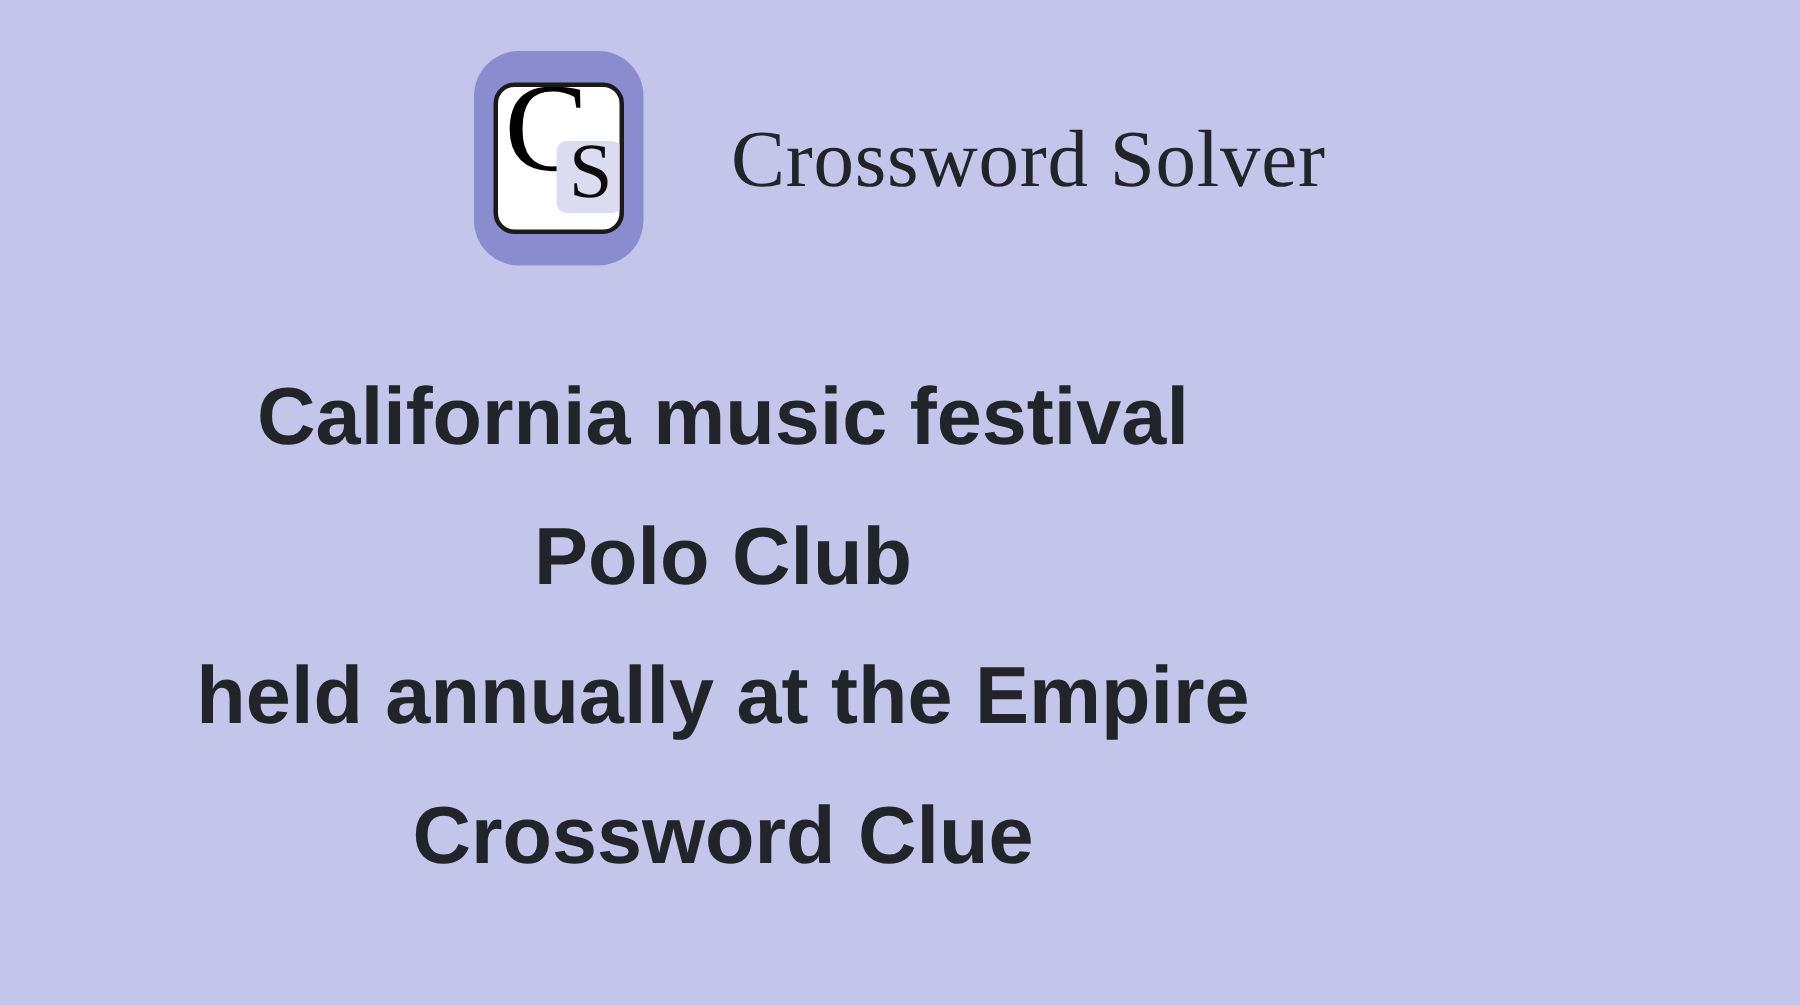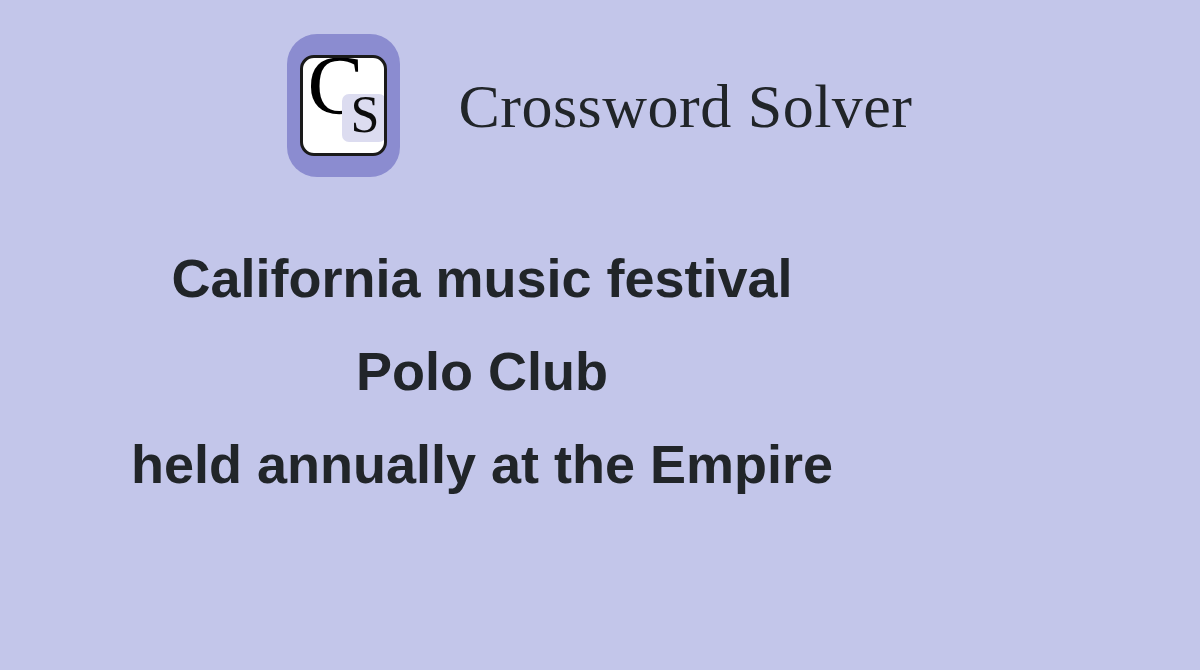--- a/index.html
+++ b/index.html
@@ -80,21 +80,21 @@
     top: 31px;
     font-family: "Liberation Serif", serif;
     font-size: 52px;
     line-height: 1;
     color: #0d0d0d;
     font-weight: 400;
   }
 
   .brand-title {
     font-family: "Liberation Serif", serif;
-    font-size: 62px;
+    font-size: 54px;
     font-weight: 400;
     color: #212529;
     letter-spacing: 0.5px;
     white-space: nowrap;
     line-height: 1;
   }
 
   
   .clue-heading {
     position: absolute;
@@ -129,15 +129,16 @@
       </div>
     </div>
 
     <div class="brand-title">Crossword Solver</div>
   </div>
 
   <div class="clue-heading">
     <div class="clue-line">California music festival</div>
     <div class="clue-line">Polo Club</div>
     <div class="clue-line">held annually at the Empire</div>
+    <div class="clue-line">Crossword Clue</div>
   </div>
 
 </div>
 
 </body></html>

